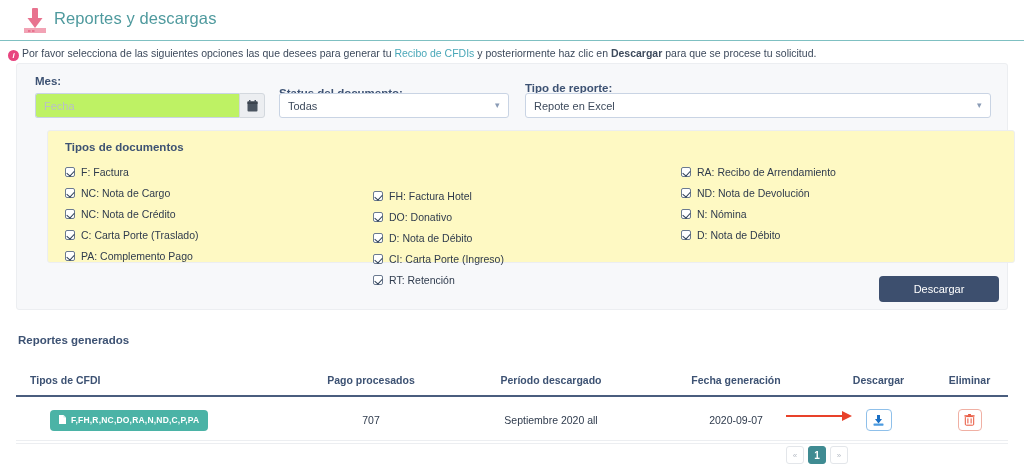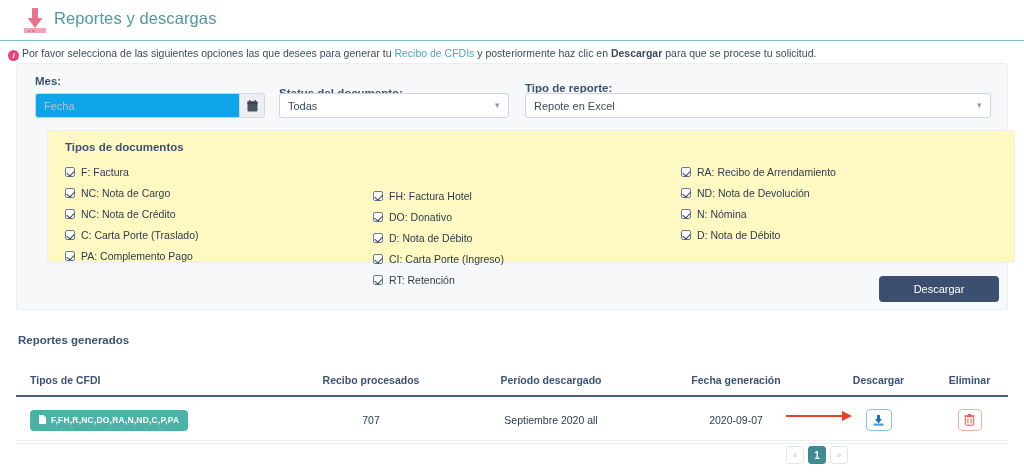--- a/index.html
+++ b/index.html
@@ -48,21 +48,21 @@
   .field-label {
     position: absolute; font-size: 11.5px; font-weight: bold; color: #3d5273;
   }
   .lbl-mes    { left: 18px;  top: 11px; }
   .lbl-status { left: 262px; top: 23px; }
   .lbl-tipo   { left: 508px; top: 18px; }
 
   .date-wrap { position: absolute; left: 18px; top: 29px; width: 230px; height: 25px; display: flex; }
   .date-input {
     flex: 1; height: 25px; border: 1px solid #c9d4e4; border-right: none;
-    border-radius: 3px 0 0 3px; background: #0ea5e9; font-size: 11px;
+    border-radius: 3px 0 0 3px; background: #bef264; font-size: 11px;
     color: #3d4a5c; padding: 0 8px; font-family: inherit;
   }
   .date-input::placeholder { color: #b9bfc8; }
   .date-btn {
     width: 26px; height: 25px; background: #eceef1; border: 1px solid #d3d8de;
     border-radius: 0 3px 3px 0; display: flex; align-items: center; justify-content: center;
     cursor: pointer;
   }
 
   .sel {
@@ -129,21 +129,21 @@
   .th-tipos   { width: 270px; }
   .th-proc    { width: 170px; }
   .th-periodo { width: 190px; }
   .th-fecha   { width: 180px; }
   .th-desc    { width: 105px; }
   .th-elim    { width: 77px; }
 
   .badge-cfdi {
     display: inline-flex; align-items: center; gap: 5px;
     background: #4bb3a6; color: #fff; border-radius: 4px;
-    padding: 5px 9px; font-size: 8.5px; font-weight: bold; letter-spacing: .2px;
+    padding: 5px 9px; font-size: 8.5px; font-weight: bold; letter-spacing: .2px; margin-left: 20px;
   }
   .icon-dl-btn {
     display: inline-flex; align-items: center; justify-content: center;
     width: 26px; height: 22px; border: 1px solid #8fc0ea; border-radius: 4px;
     background: #fff; cursor: pointer;
   }
   .icon-trash-btn {
     display: inline-flex; align-items: center; justify-content: center;
     width: 24px; height: 22px; border: 1px solid #f0b0a4; border-radius: 4px;
     background: #fff; cursor: pointer;
@@ -277,21 +277,21 @@
     <button class="btn-descargar">Descargar</button>
   </div>
 
   <div class="section-title">Reportes generados</div>
 
   <div class="table-wrap">
     <table class="rtable">
       <thead>
         <tr>
           <th class="left th-tipos">Tipos de CFDI</th>
-          <th class="th-proc">Recibo procesados</th>
+          <th class="th-proc">Pago procesados</th>
           <th class="th-periodo">Período descargado</th>
           <th class="th-fecha">Fecha generación</th>
           <th class="th-desc">Descargar</th>
           <th class="th-elim">Eliminar</th>
         </tr>
       </thead>
       <tbody>
         <tr>
           <td class="left">
             <span class="badge-cfdi">

